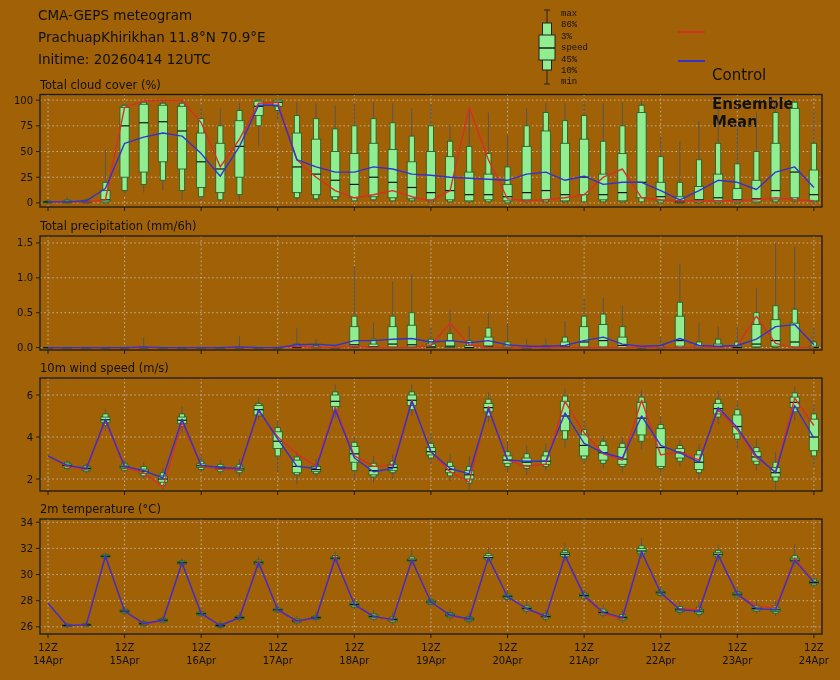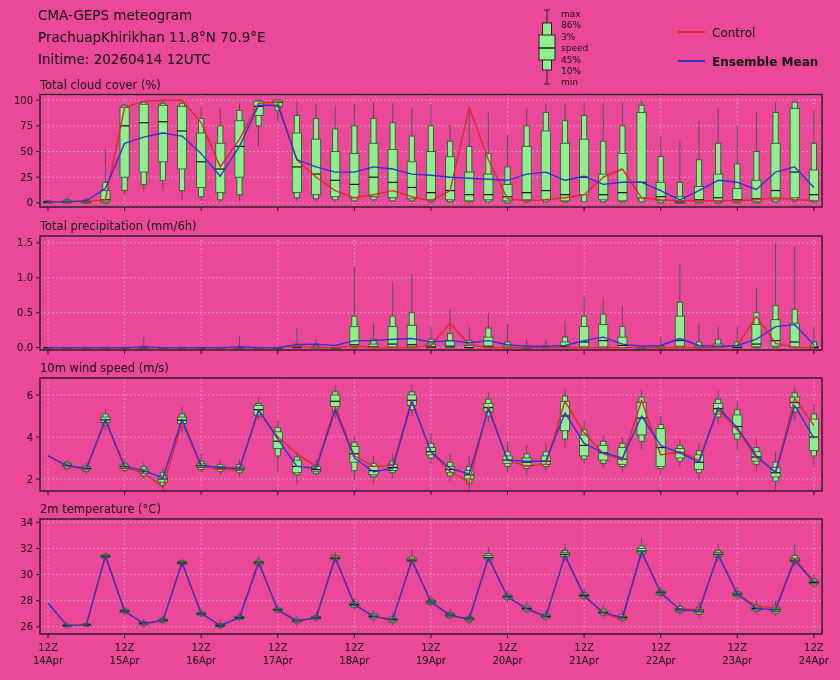--- a/index.html
+++ b/index.html
@@ -1,20 +1,20 @@
 <!DOCTYPE html>
 <html><head>
 <meta charset="utf-8">
 <style>
   html,body{margin:0;padding:0;background:#fff;}
-  .page{position:relative;width:840px;height:680px;background:#ec4899;
+  .page{position:relative;width:840px;height:680px;background:#a16207;
         font-family:"DejaVu Sans", sans-serif;color:#111;overflow:hidden;}
   .header{position:absolute;left:38px;top:4px;font-size:13.5px;line-height:22px;}
-  .glyph-labels{position:absolute;left:561px;top:9px;font-size:9px;line-height:11.4px;color:#111;}
-  .legend-row{position:absolute;font-size:12px;}
+  .glyph-labels{position:absolute;left:561px;top:9px;font-size:9px;line-height:11.4px;color:#111;font-family:Liberation Mono, monospace;}
+  .legend-row{position:absolute;font-size:15px;margin-top:40px;}
   .legend-line{position:absolute;width:27px;height:2px;}
   #chart-svg{position:absolute;left:0;top:0;}
   .grid{stroke:#c8c8c8;stroke-width:0.8;stroke-dasharray:1.5 2.6;fill:none;}
   .whisker{stroke:#555;stroke-width:1;}
   .boxfill{fill:#90ee90;stroke:#2b5f2b;stroke-width:0.9;}
   .median{stroke:#111;stroke-width:1.2;}
   .series{fill:none;stroke-width:1.4;stroke-linejoin:round;}
   .pborder{fill:none;stroke:#1a1a1a;stroke-width:1.3;}
   .tick{stroke:#1a1a1a;stroke-width:1;}
   .ylabel,.xlabel{font-size:10px;fill:#111;}

